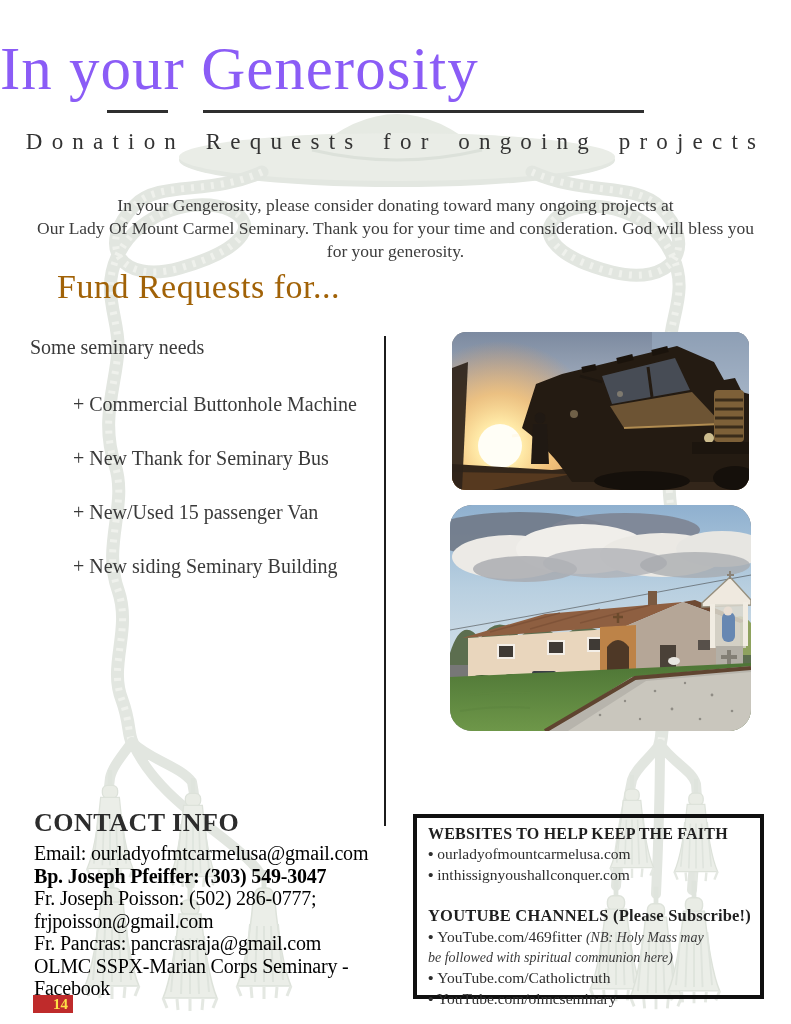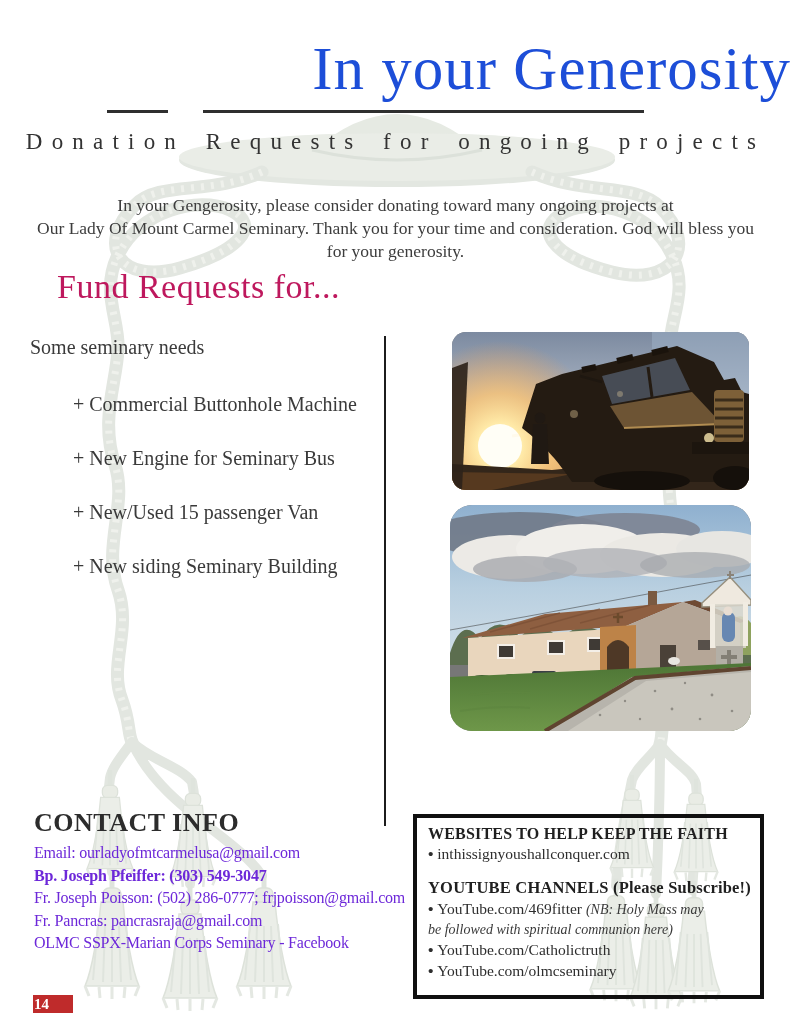--- a/index.html
+++ b/index.html
@@ -5,72 +5,72 @@
   html,body{margin:0;padding:0;background:#ffffff;}
   .page{
     position:relative;width:791px;height:1024px;background:#ffffff;overflow:hidden;
     font-family:"Liberation Serif","DejaVu Serif",serif;color:#383838;
   }
   .watermark{position:absolute;left:0;top:0;z-index:0;}
   .content{position:absolute;inset:0;z-index:1;}
 
   
   .title{
-    position:absolute;top:38px;left:0;width:100%;text-align:right;
-    font-size:61px;font-weight:400;color:#1d4ed8;letter-spacing:1px;line-height:1;
+    position:absolute;top:38px;left:0;width:100%;text-align:left;
+    font-size:61px;font-weight:400;color:#8b5cf6;letter-spacing:1px;line-height:1;
   }
   .title-rule{position:absolute;height:3px;background:#2f2f2f;}
   .rule-a{left:107px;top:110px;width:61px;}
   .rule-b{left:203px;top:110px;width:441px;}
   .subtitle{
     position:absolute;top:129px;left:0;width:100%;text-align:center;
     font-size:23px;color:#333333;letter-spacing:0.40em;word-spacing:0.25em;
   }
   .intro{
     position:absolute;top:194px;left:15px;width:761px;text-align:center;
     font-size:17.5px;line-height:23px;color:#3d3d3d;
   }
 
   
   .fund-heading{
-    position:absolute;left:57px;top:268px;font-size:34px;color:#be185d;letter-spacing:0.5px;
+    position:absolute;left:57px;top:268px;font-size:34px;color:#a16207;letter-spacing:0.5px;
   }
   .needs-label{position:absolute;left:30px;top:336px;font-size:20px;color:#3a3a3a;}
   .fund-list{position:absolute;left:73px;top:393px;font-size:20px;color:#3a3a3a;}
   .fund-list .item{height:24px;margin-bottom:30px;white-space:nowrap;}
   .divider{position:absolute;left:384px;top:336px;width:2px;height:490px;background:#1c1c1c;}
 
   
   .photo{position:absolute;overflow:hidden;background:#777;}
   .photo svg{display:block;}
   .photo-bus{left:452px;top:332px;width:297px;height:158px;border-radius:14px;}
   .photo-sem{left:450px;top:505px;width:301px;height:226px;border-radius:22px;}
 
   
   .contact{position:absolute;left:34px;top:808px;width:380px;}
   .contact-heading{font-size:26px;font-weight:bold;color:#2c2c2c;letter-spacing:0.5px;}
-  .contact-lines{margin-top:4px;font-size:16px;line-height:22.5px;color:#6d28d9;letter-spacing:-0.2px;}
+  .contact-lines{margin-top:4px;font-size:20px;line-height:22.5px;color:#000000;letter-spacing:-0.2px;}
   .bold{font-weight:bold;}
 
   
   .info-box{
     position:absolute;left:413px;top:814px;width:351px;height:185px;box-sizing:border-box;
     border:4px solid #101010;padding:7px 2px 6px 11px;background:transparent;
   }
   .box-heading{font-size:16px;font-weight:bold;color:#1f1f1f;letter-spacing:0.2px;}
-  .box-heading.yt{margin-top:14px;font-size:16.5px;}
+  .box-heading.yt{margin-top:21px;font-size:16.5px;}
   .bullet{font-size:15.5px;line-height:21px;color:#2e2e2e;}
   .bullet::before{content:"\2022\00a0";font-weight:bold;}
   .note{font-style:italic;font-size:14px;color:#3a3a3a;}
   .note-cont{font-style:italic;font-size:14px;line-height:19px;color:#3a3a3a;}
 
   
   .page-num{
     position:absolute;left:33px;top:995px;width:40px;height:18px;background:#bf2b2b;
-    color:#ffffff;font-size:15px;font-weight:bold;line-height:18px;padding-left:1px;box-sizing:border-box;
+    color:#fde047;font-size:15px;font-weight:bold;line-height:18px;padding-left:20px;box-sizing:border-box;
   }
 </style>
 </head>
 <body>
 
 <div class="page">
 
   <svg class="watermark" width="791" height="1024" viewBox="0 0 791 1024" aria-hidden="true">
     <defs>
       <g id="tassel">
@@ -118,21 +118,21 @@
     <div class="intro">
       <div>In your Gengerosity, please consider donating toward many ongoing projects at</div>
       <div>Our Lady Of Mount Carmel Seminary. Thank you for your time and consideration. God will bless you</div>
       <div>for your generosity.</div>
     </div>
 
     <div class="fund-heading">Fund Requests for...</div>
     <div class="needs-label">Some seminary needs</div>
     <div class="fund-list">
       <div class="item">+ Commercial Buttonhole Machine</div>
-      <div class="item">+ New Engine for Seminary Bus</div>
+      <div class="item">+ New Thank for Seminary Bus</div>
       <div class="item">+ New/Used 15 passenger Van</div>
       <div class="item">+ New siding Seminary Building</div>
     </div>
     <div class="divider"></div>
 
     <div class="photo photo-bus" aria-label="Seminary school bus at sunset">
       <svg width="297" height="158" viewBox="0 0 297 158">
         <defs>
           <linearGradient id="busSky" x1="0" y1="0" x2="0" y2="1">
             <stop offset="0" stop-color="#7c8aa0"></stop>
@@ -263,20 +263,21 @@
         <div>Email: ourladyofmtcarmelusa@gmail.com</div>
         <div class="bold">Bp. Joseph Pfeiffer: (303) 549-3047</div>
         <div>Fr. Joseph Poisson: (502) 286-0777; frjpoisson@gmail.com</div>
         <div>Fr. Pancras: pancrasraja@gmail.com</div>
         <div>OLMC SSPX-Marian Corps Seminary - Facebook</div>
       </div>
     </div>
 
     <div class="info-box">
       <div class="box-heading">WEBSITES TO HELP KEEP THE FAITH</div>
+      <div class="bullet">ourladyofmountcarmelusa.com</div>
       <div class="bullet">inthissignyoushallconquer.com</div>
       <div class="box-heading yt">YOUTUBE CHANNELS (Please Subscribe!)</div>
       <div class="bullet"><span>YouTube.com/469fitter </span><span class="note">(NB: Holy Mass may</span></div>
       <div class="note-cont">be followed with spiritual communion here)</div>
       <div class="bullet">YouTube.com/Catholictruth</div>
       <div class="bullet">YouTube.com/olmcseminary</div>
     </div>
 
     <div class="page-num">14</div>
 

